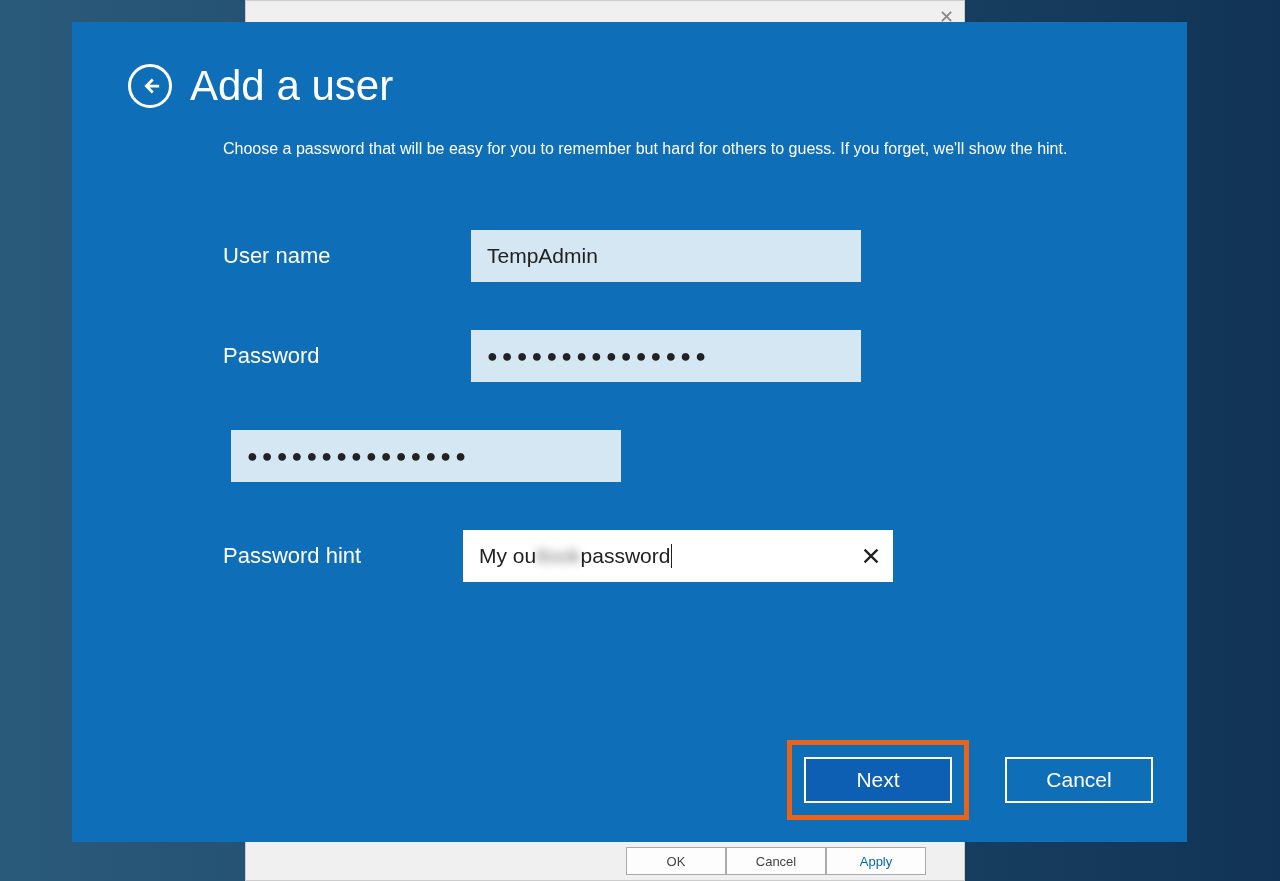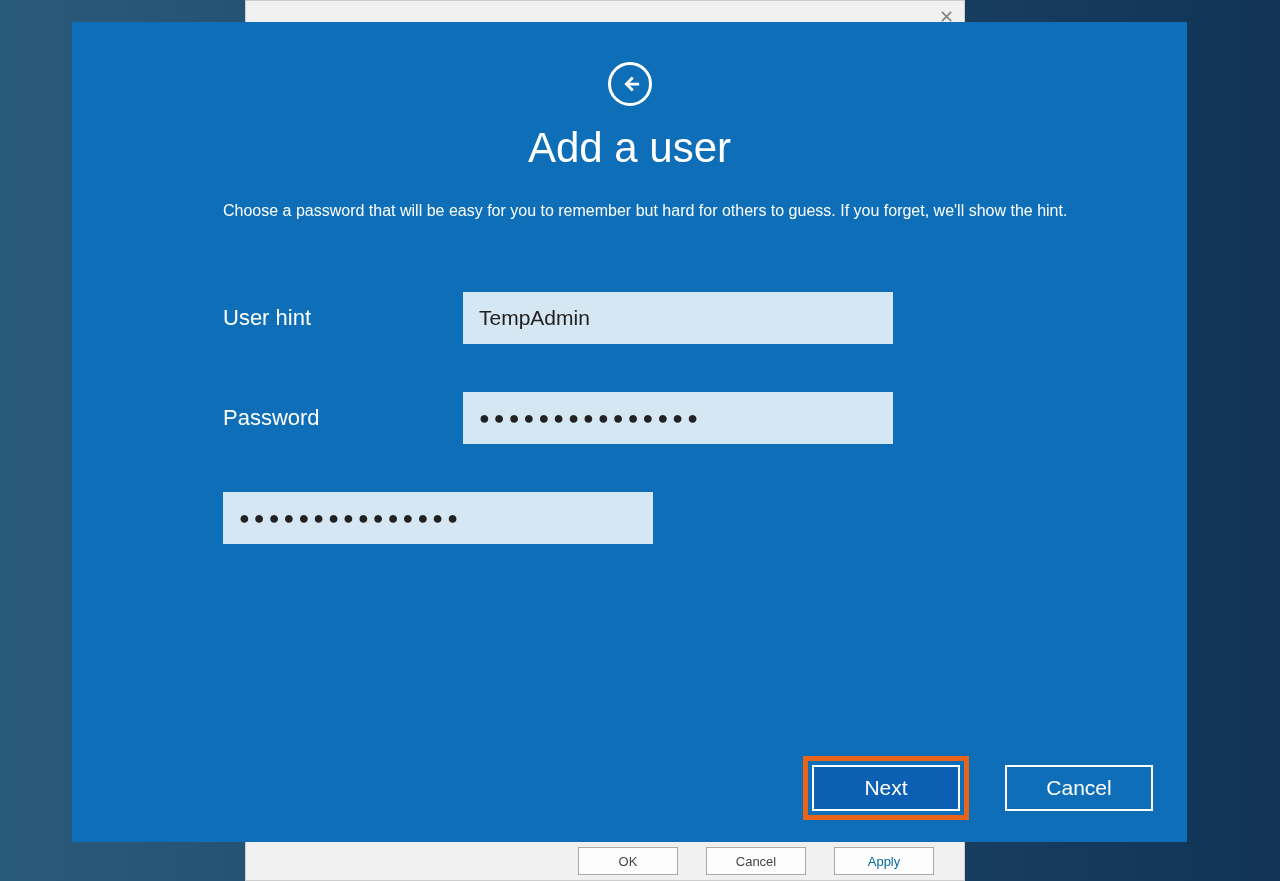--- a/index.html
+++ b/index.html
@@ -26,25 +26,25 @@
       justify-content: space-between;
       padding: 4px 10px;
       color: #555;
       font-size: 14px;
       align-items: center;
     }
     .back-dialog .buttons {
       position: absolute;
       bottom: 0;
       left: 0;
-      right: 0;
+      right: 8px;
       height: 38px;
       display: flex;
       justify-content: flex-end;
-      gap: 28px;
+      gap: 0;
       padding-right: 30px;
       align-items: center;
     }
     .back-dialog .buttons .btn {
       width: 100px;
       height: 28px;
       border: 1px solid #aaa;
       background: #fdfdfd;
       font-size: 13px;
       color: #444;
@@ -65,21 +65,20 @@
     .modal-inner {
       padding: 40px 56px 0 56px;
       height: 100%;
       position: relative;
     }
     .header {
       display: flex;
       align-items: center;
       gap: 18px;
       margin-bottom: 28px;
-      flex-direction: column;
     }
     .back-icon {
       width: 44px;
       height: 44px;
       border: 3px solid #fff;
       border-radius: 50%;
       display: flex;
       align-items: center;
       justify-content: center;
       cursor: pointer;
@@ -100,28 +99,29 @@
       display: flex;
       align-items: center;
       margin-left: 95px;
       margin-bottom: 48px;
     }
     .form-label {
       width: 240px;
       font-size: 22px;
     }
     .form-input {
-      width: 430px;
+      width: 390px;
       height: 52px;
       background: #d5e7f2;
       border: none;
       padding: 0 16px;
       font-size: 21px;
       color: #222;
       font-family: inherit;
+      margin-left: 8px;
     }
     .form-input-wrap {
       position: relative;
       width: 430px;
       height: 52px;
       background: #fff;
       display: flex;
       align-items: center;
     }
     .form-input-wrap.active {
@@ -160,21 +160,21 @@
       background: #0c5fb3;
       color: #fff;
       border: 2px solid #fff;
       font-size: 21px;
       font-weight: 400;
       cursor: pointer;
       font-family: inherit;
     }
     .next-wrap {
       border: 5px solid #e8641b;
-      padding: 4px;
+      padding: 12px;
       display: inline-flex;
     }
     .btn-cancel {
       width: 148px;
       height: 46px;
       background: transparent;
       color: #fff;
       border: 2px solid #fff;
       font-size: 21px;
       cursor: pointer;
@@ -215,37 +215,52 @@
       <div class="back-icon">
         <svg viewBox="0 0 24 24" fill="none" stroke="#fff" stroke-width="3">
           <path d="M15 5 L8 12 L15 19 M8 12 H22"></path>
         </svg>
       </div>
       <div class="title">Add a user</div>
     </div>
     <div class="subtitle">Choose a password that will be easy for you to remember but hard for others to guess. If you forget, we'll show the hint.</div>
 
     <div class="form-row">
-      <div class="form-label">User hint</div>
+      <div class="form-label">User name</div>
       <input class="form-input" value="TempAdmin" style="">
     </div>
 
     <div class="form-row">
       <div class="form-label">Password</div>
       <div class="form-input password-dots" style="display:flex;align-items:center;">
         <span>●●●●●●●●●●●●●●●</span>
       </div>
     </div>
 
     <div class="form-row">
       <div class="form-input password-dots" style="display:flex;align-items:center;">
         <span>●●●●●●●●●●●●●●●</span>
       </div>
     </div>
 
+    <div class="form-row">
+      <div class="form-label">Password hint</div>
+      <div class="form-input-wrap active">
+        <div class="hint-input" style="display:flex;align-items:center;">
+          <span>My ou</span>
+            <span class="blur-word">tlook</span>
+            <span class="cursor-bar"> password</span>
+        </div>
+        <div class="clear-x">
+          <svg viewBox="0 0 24 24" stroke="#222" stroke-width="2.5">
+            <path d="M5 5 L19 19 M19 5 L5 19"></path>
+          </svg>
+        </div>
+      </div>
+    </div>
 
     <div class="footer">
       <div class="next-wrap">
         <button class="btn-next">Next</button>
       </div>
       <button class="btn-cancel">Cancel</button>
     </div>
   </div>
 </div>
 

